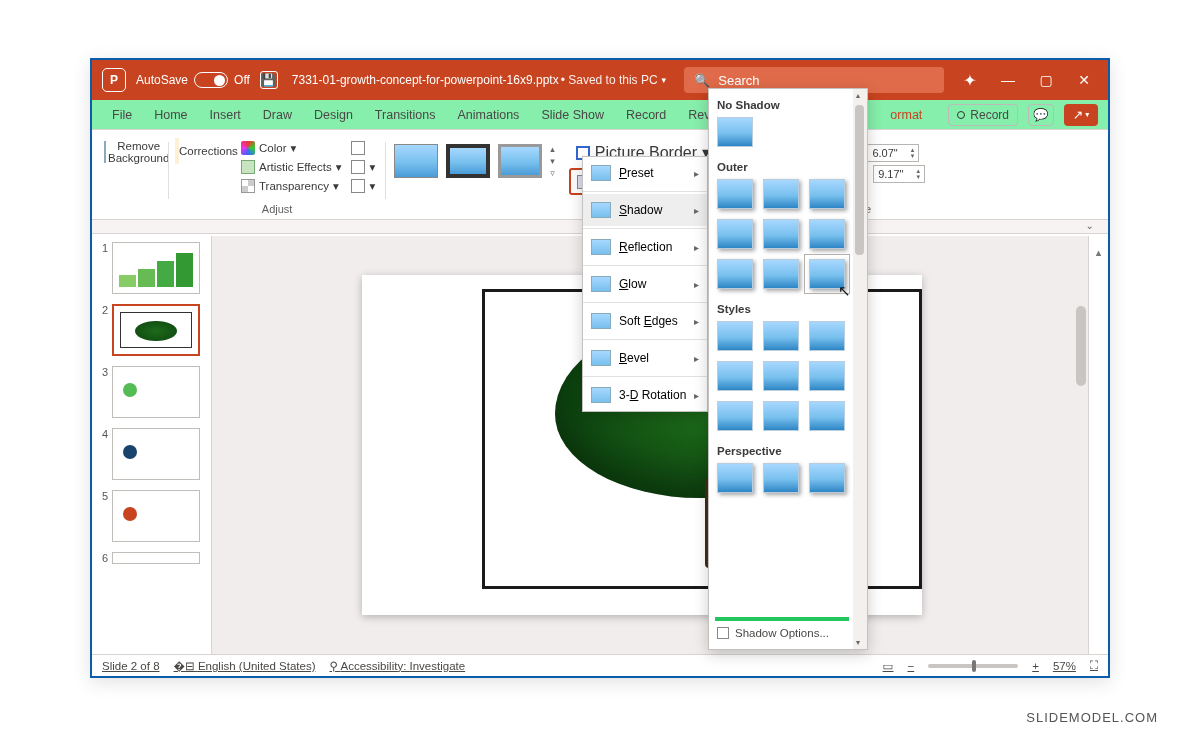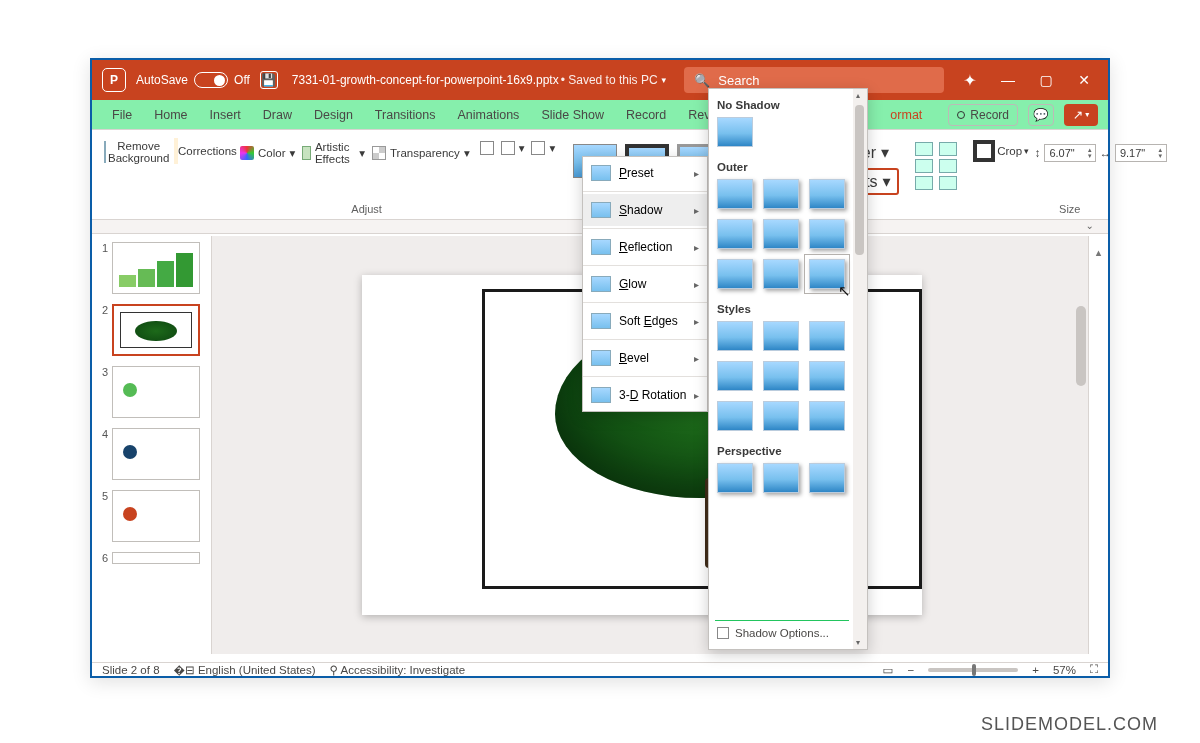--- a/index.html
+++ b/index.html
@@ -33,21 +33,21 @@
   .sharebtn { width:34px;height:22px; background:#c8431f; border-radius:4px; color:#fff; display:flex;align-items:center;justify-content:center;gap:2px; }
 
   
   .ribbon { height: 90px; background:#fff; border-bottom:1px solid #d9d4d1; display:flex; padding: 4px 6px 0; font-size:11.5px; color:#3a3a3a; position:relative; }
   .group { padding: 2px 6px; display:flex; flex-direction:column; }
   .group-body { flex:1; display:flex; align-items:flex-start; gap:6px; }
   .group-label { text-align:center; font-size:11px; color:#5f5f5f; padding-bottom:2px; }
   .sep { width:1px; background:#e1dedc; margin: 8px 2px 20px; }
   .bigbtn { width:56px; display:flex; flex-direction:row; align-items:center; gap:2px; padding-top:4px; }
   .bigbtn .ic { width:28px;height:22px;border:1px solid #8ab; background:linear-gradient(#bfe1ff,#e8f4ff); }
-  .smallrow { display:flex; flex-direction:row; gap:3px; padding-top:4px; }
+  .smallrow { display:flex; flex-direction:column; gap:3px; padding-top:4px; }
   .smallbtn { display:flex; align-items:center; gap:4px; font-size:11.5px; padding:1px 2px;}
   .ic12 { width:14px;height:14px; }
   .styles { display:flex; gap:8px; align-items:center; padding-top:8px; }
   .stylethumb { width:44px;height:34px; border:1px solid #888; background:linear-gradient(#a7d8ff,#78c0ee 55%, #4a9cd8); position:relative; }
   .stylethumb.frame2 { border:4px solid #333; width:44px;height:34px; }
   .stylethumb.frame3 { border:3px solid #999; }
   .picopts { display:flex; flex-direction:column; gap:3px; padding-top:4px; margin-left:8px;}
   .picopt { display:flex; align-items:center; gap:5px; font-size:16px; border:1px solid transparent; border-radius:3px; padding:2px 6px;}
   .picopt.highlight { border:2px solid #c8431f; background:#fff; }
   .rcol { display:flex; flex-direction:column; gap:3px; padding-top:6px;}
@@ -69,21 +69,21 @@
   .slide { width:560px; height:340px; background:#fff; box-shadow:0 2px 8px rgba(0,0,0,.25); position:relative; }
   .imgframe { position:absolute; left:120px; top:14px; width:440px; height:300px; border:3px solid #1a1a1a; background:#fff; overflow:hidden;}
   .tree { position:absolute; left:40px; bottom:18px; width:360px; height:260px;}
   .trunk { position:absolute; left:180px; bottom:0; width:28px; height:90px; background:linear-gradient(90deg,#3d2a18,#6a4a2e,#2e1e10); border-radius:4px;}
   .crown { position:absolute; left:30px; bottom:70px; width:310px; height:180px; background:radial-gradient(ellipse at 50% 55%, #1d6a1a, #0d4510 70%); border-radius:50% 50% 48% 48% / 55% 55% 48% 48%; box-shadow: inset 0 -20px 40px rgba(0,0,0,.3);}
   .vscroll { width:16px; background:#f0edec; position:relative; }
   .vthumb { position:absolute; right:2px; top:70px; width:10px; height:80px; background:#c9c5c2; border-radius:5px; }
   .rrail { width:20px; background:#fff; border-left:1px solid #d9d4d1; display:flex; flex-direction:column; align-items:center; gap:8px; padding-top:10px; font-size:11px; color:#777;}
 
   
-  .status { position:absolute; bottom:0; left:0; right:0; height:14px; background:#fff; border-top:1px solid #d9d4d1; display:flex; align-items:center; font-size:11.5px; color:#4a4846; padding:0 10px; gap:14px;}
+  .status { position:absolute; bottom:0; left:0; right:0; height:22px; background:#fff; border-top:1px solid #d9d4d1; display:flex; align-items:center; font-size:11.5px; color:#4a4846; padding:0 10px; gap:14px;text-decoration:underline;}
   .status .spacer{flex:1;}
   .zoomslider { width:90px;height:4px;background:#c9c5c2;position:relative;border-radius:2px;}
   .zoomslider::after{content:"";position:absolute;left:44px;top:-4px;width:4px;height:12px;background:#777;border-radius:2px;}
 
   
   .ddmenu { position:absolute; left:490px; top:96px; width:126px; background:#fff; border:1px solid #c4c1be; box-shadow:0 4px 14px rgba(0,0,0,.18); z-index:20; }
   .dditem { display:flex; align-items:center; gap:8px; padding:8px 8px; font-size:12px; position:relative;}
   .dditem:hover,.dditem.hover{background:#eee;}
   .ddic { width:20px;height:16px;border:1px solid #8ab; background:linear-gradient(#a7d8ff,#78c0ee);}
   .ddarr { position:absolute; right:8px; font-size:10px; color:#666;}
@@ -93,24 +93,24 @@
   
   .gallery { position:absolute; left:616px; top:28px; width:160px; height:562px; background:#fff; border:1px solid #c4c1be; box-shadow:0 4px 14px rgba(0,0,0,.2); z-index:30; padding:6px 6px 0; overflow:hidden;}
   .ghdr { font-size:11.5px; font-weight:600; color:#3a3a3a; padding:4px 2px 6px;}
   .grow { display:flex; gap:10px; margin-bottom:10px; padding-left:2px;}
   .gitem { width:36px;height:30px; border:1px solid #bcd; background:linear-gradient(#a7d8ff 0%, #78c0ee 55%, #2e86c6 100%); position:relative;}
   .gitem.out { box-shadow:2px 2px 4px rgba(0,0,0,.35);}
   .gitem.hover { outline:1px solid #b5b1ad; outline-offset:4px;}
   .cursor { position:absolute; font-size:15px; color:#111; left:28px; top:22px; pointer-events:none;}
   .gscroll { position:absolute; right:0; top:0; bottom:0; width:14px; background:#f3f0ee;}
   .gscroll .bar { position:absolute; left:2px; top:16px; width:9px; height:150px; background:#c9c5c2; border-radius:4px;}
-  .gfoot { position:absolute; bottom:4px; left:6px; right:18px; border-top:1px solid #22c55e; padding:6px 2px; display:flex;align-items:center;gap:6px; font-size:11.5px; color:#4a4846;}
+  .gfoot { position:absolute; bottom:4px; left:6px; right:18px; border-top:4px solid #22c55e; padding:6px 2px; display:flex;align-items:center;gap:6px; font-size:11.5px; color:#4a4846;}
   .chk { width:12px;height:12px;border:1px solid #888;}
 
-  .watermark { position:absolute; right:42px; bottom:8px; font-size:18px; letter-spacing:1px; color:#555; }
+  .watermark { position:absolute; right:42px; bottom:18px; font-size:13px; letter-spacing:1px; color:#555; }
 
   .sun{width:22px;height:22px;border-radius:50%;background:radial-gradient(circle,#ffe08a,#ffb838);box-shadow:0 0 0 2px rgba(255,184,56,.2);}
   .magic{font-size:16px;}
 </style>
 </head>
 <body>
 
 <div class="frame">
 
   <div class="titlebar">

